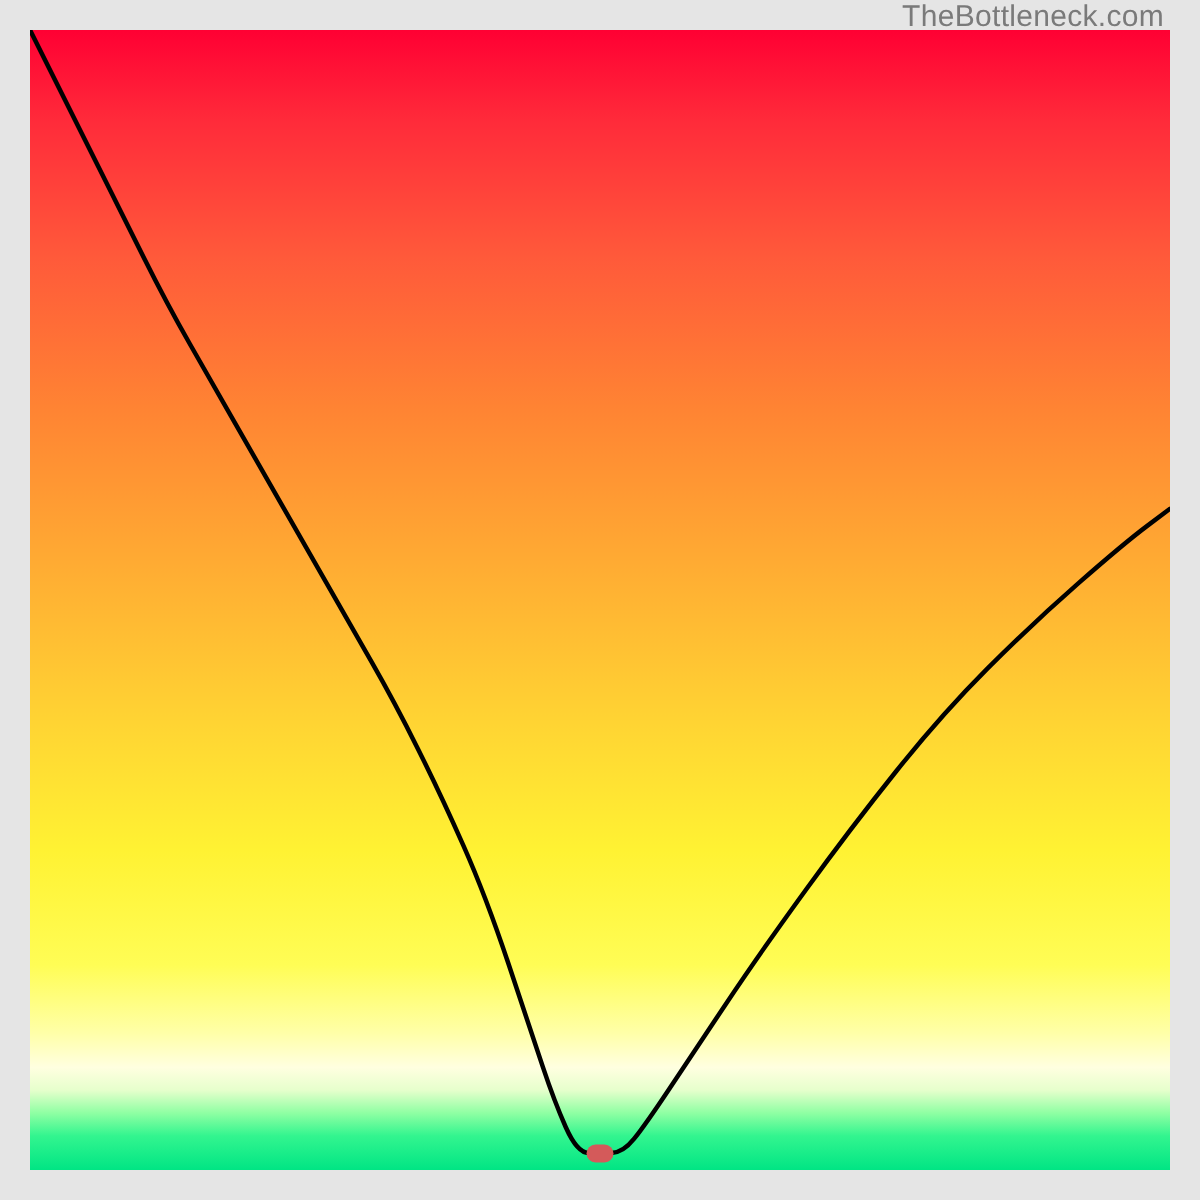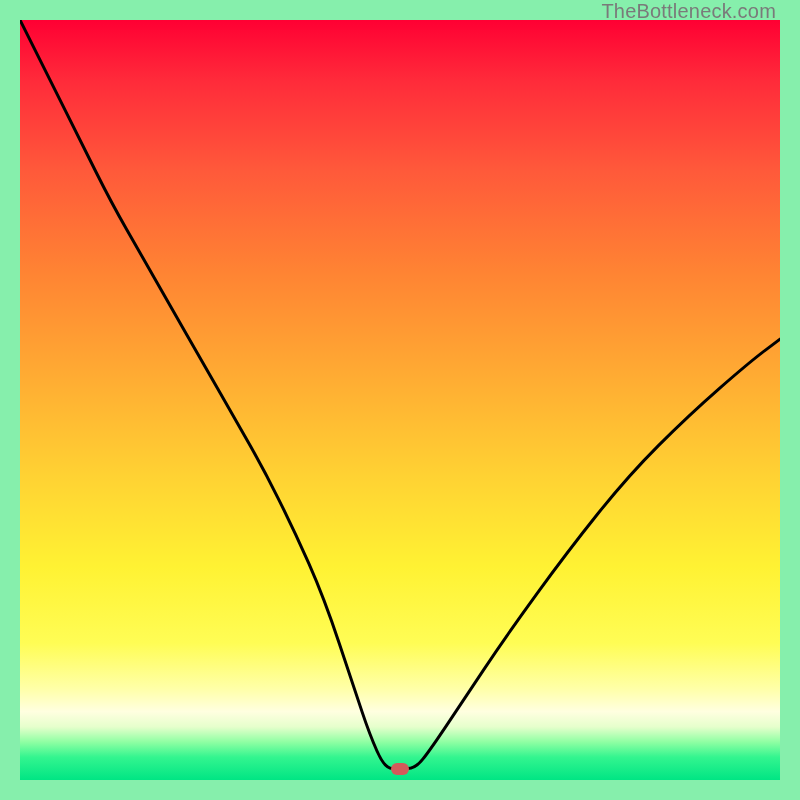--- a/index.html
+++ b/index.html
@@ -8,21 +8,21 @@
     width: 800px;
     height: 800px;
     background: #000;
     font-family: Arial, Helvetica, sans-serif;
     overflow: hidden;
   }
   .frame {
     position: relative;
     width: 800px;
     height: 800px;
-    background: #86efac;
+    background: #e5e5e5;
   }
   .plot {
     position: absolute;
     left: 20px;
     top: 20px;
     width: 760px;
     height: 760px;
     background: linear-gradient(
       to bottom,
       #ff0033 0%,

